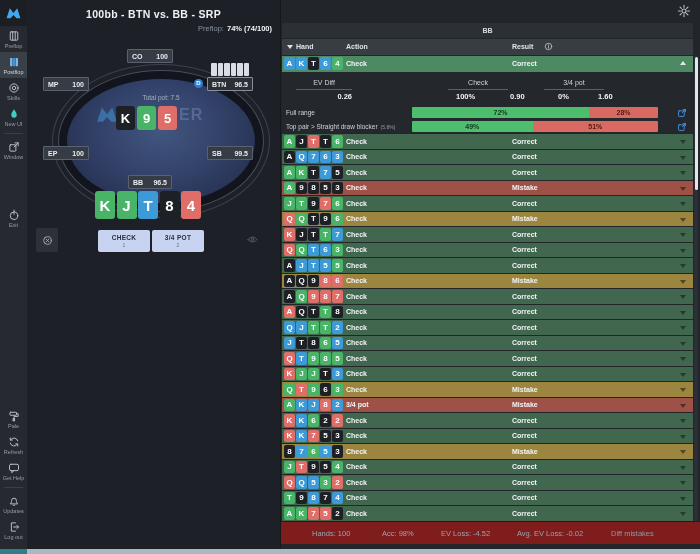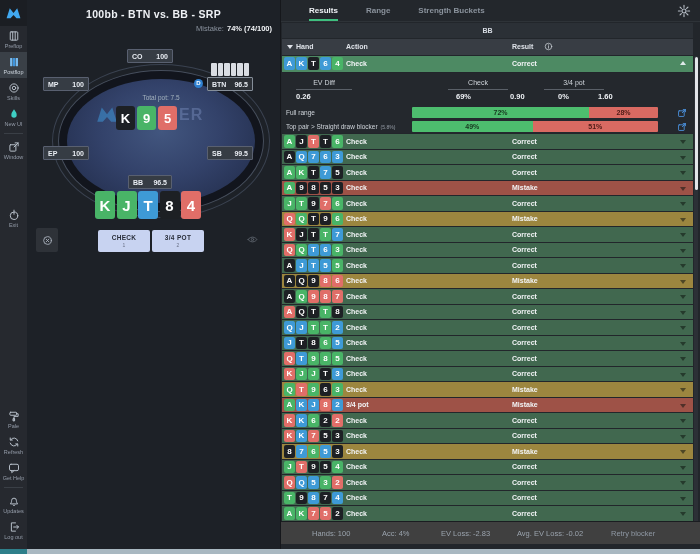--- a/index.html
+++ b/index.html
@@ -110,35 +110,35 @@
            display:flex; align-items:center; justify-content:center; }
   .raction { position:absolute; left:64px; top:3.5px; font-size:7px; font-weight:bold; color:#f2f4f6; }
   .rresult { position:absolute; left:230px; top:3.5px; font-size:7px; font-weight:bold; color:#f2f4f6; }
   .rcaret { position:absolute; right:7px; top:6px; width:0; height:0; border-left:3.5px solid transparent;
             border-right:3.5px solid transparent; border-top:4.5px solid rgba(15,20,16,.55); }
   .rcaret.up { border-top:none; border-bottom:4.5px solid rgba(240,244,248,.9); top:5px; }
 
   .detail { position:relative; height:60px; background:#24282d; }
   .d-evdiff-l { position:absolute; left:14px; top:6px; width:56px; text-align:center; font-size:7px; color:#cfd4da;
                 border-bottom:1px solid #5a6068; padding-bottom:3px; }
-  .d-evdiff-v { position:absolute; left:14px; top:19px; width:56px; text-align:left; font-size:7.5px; font-weight:bold; color:#eef1f5; }
+  .d-evdiff-v { position:absolute; left:14px; top:19px; width:56px; text-align:right; font-size:7.5px; font-weight:bold; color:#eef1f5; }
   .d-acol-h { position:absolute; top:6px; font-size:7px; color:#cfd4da; text-align:center; border-bottom:1px solid #5a6068; padding-bottom:3px; }
   .d-acol-f, .d-acol-e { position:absolute; top:19px; font-size:7.5px; font-weight:bold; color:#eef1f5; }
   .d-bar-row { position:absolute; left:4px; width:403px; height:11px; }
   .d-bar-lbl { position:absolute; left:0; top:2px; font-size:6.5px; color:#cfd4da; white-space:nowrap; }
   .d-bar-note { font-size:5px; color:#959ca6; margin-left:3px; }
   .d-bar { position:absolute; left:126px; top:0; width:246px; height:11px; display:flex; border-radius:1px; overflow:hidden; }
   .d-bar .g { background:var(--bar-green); color:#17381f; font-size:7px; font-weight:bold; display:flex; align-items:center; justify-content:center; }
   .d-bar .r { background:var(--bar-red); color:#4d1b16; font-size:7px; font-weight:bold; display:flex; align-items:center; justify-content:center; }
   .d-ext { position:absolute; right:2px; top:1px; width:10px; height:10px; color:var(--link-blue); cursor:pointer; }
 
   .scrolltrack { position:absolute; right:2px; top:56px; width:4px; height:468px; background:#2c3036; border-radius:2px; }
   .scrollthumb { position:absolute; right:2.5px; top:57px; width:3px; height:133px; background:#e2e5e9; border-radius:2px; }
 
-  .pfooter { position:absolute; left:0; bottom:5px; width:420px; height:23px; background:#404040; border-top:1px solid #1a1d21; }
+  .pfooter { position:absolute; left:0; bottom:5px; width:420px; height:23px; background:#7f1d1d; border-top:1px solid #1a1d21; }
   .pf-stat { position:absolute; top:7px; font-size:7.5px; color:#9aa3ad; white-space:nowrap; }
   .pf-retry { position:absolute; left:330px; top:7px; font-size:7.5px; color:#8f98a4; cursor:pointer; white-space:nowrap; }
 
   .bottom-strip { position:absolute; left:0; bottom:0; width:700px; height:5px; background:#a9b8c1; }
   .bottom-strip .teal { position:absolute; left:0; top:0; width:27px; height:5px; background:#2e7f8a; }
 </style>
 </head>
 <body>
 
 <div class="app" style="--row-correct: #41684f; --row-selected: #4d8a63; --row-mred: #9e5247; --row-myellow: #9c863f; --bar-green: #4dbd6e; --bar-red: #d96a62; --accent-green: #3fbf7f; --link-blue: #4f9cf0; --suit-c: #49b467; --suit-d: #3e9ad6; --suit-h: #e06e68; --suit-s: #1d2024;">
@@ -259,21 +259,21 @@
             </svg>
           </span>
           <span class="lbl">Log out</span>
         </div>
       </div>
   </div>
 
   <div class="center">
     <div class="title">100bb - BTN vs. BB - SRP</div>
     <div class="accuracy">
-      <span>Mistake:</span><b>74% (74/100)</b>
+      <span>Preflop:</span><b>74% (74/100)</b>
     </div>
 
     <div class="ell-outline"></div>
     <div class="rail"></div>
     <div class="felt"></div>
     <div class="wm-m" id="wm-m">
         <svg viewBox="0 0 16 16" style="width:100%;height:100%;display:block">
           <path d="M1.5 12.5 4.5 3 8 7.5 11.5 3l3 9.5H10.8L8 9.3l-2.8 3.2Z" fill="#41a8f0"></path>
         </svg>
       </div>
@@ -347,25 +347,20 @@
     </button>
     <div class="eye" id="eye-icon">
         <svg viewBox="0 0 16 16" fill="none" stroke="currentColor" stroke-width="1.3" stroke-linecap="round" stroke-linejoin="round" style="width:100%;height:100%;display:block;">
           <path d="M1.5 8S4 4.5 8 4.5 14.5 8 14.5 8 12 11.5 8 11.5 1.5 8 1.5 8Z"></path>
           <circle cx="8" cy="8" r="1.7"></circle>
         </svg>
       </div>
   </div>
 
   <div class="panel">
-    <div class="tabs" id="tabs">
-        <div class="tab active">Results</div>
-        <div class="tab">Range</div>
-        <div class="tab">Strength Buckets</div>
-      </div>
     <div class="panel-gear" id="panel-gear">
         <svg viewBox="0 0 16 16" fill="none" stroke="currentColor" stroke-width="1.3" stroke-linecap="round" stroke-linejoin="round" style="width:100%;height:100%;display:block;">
           <circle cx="8" cy="8" r="2.3"></circle>
           <path d="M8 1.6v2.2M8 12.2v2.2M1.6 8h2.2M12.2 8h2.2M3.5 3.5l1.5 1.5M11 11l1.5 1.5M12.5 3.5 11 5M5 11l-1.5 1.5"></path>
         </svg>
       </div>
     <div class="posbar">BB</div>
     <div class="colhead">
       <span class="sortcaret"></span>
       <span class="h-hand">Hand</span>
@@ -388,21 +383,21 @@
             <div class="mcard suit-c">4</div>
           </div>
           <span class="raction">Check</span>
           <span class="rresult">Correct</span>
           <span class="rcaret up"></span>
         </div>
         <div class="detail">
           <div class="d-evdiff-l">EV Diff</div>
           <div class="d-evdiff-v">0.26</div>
           <div class="d-acol-h" style="left:166px;width:60px">Check</div>
-          <div class="d-acol-f" style="left:174px">69%</div>
+          <div class="d-acol-f" style="left:174px">100%</div>
           <div class="d-acol-e" style="left:228px">0.90</div>
           <div class="d-acol-h" style="left:262px;width:60px">3/4 pot</div>
           <div class="d-acol-f" style="left:276px">0%</div>
           <div class="d-acol-e" style="left:316px">1.60</div>
           <div class="d-bar-row" style="top:34px">
             <span class="d-bar-lbl">Full range</span>
             <span class="d-bar">
               <span class="g" style="width:72%">72%</span>
               <span class="r" style="width:28%">28%</span>
             </span>
@@ -734,23 +729,23 @@
             <div class="mcard suit-d"></div>
             <div class="mcard suit-d"></div>
             <div class="mcard suit-h"></div>
           </div>
         </div>
       </div>
     <div class="scrolltrack"></div>
     <div class="scrollthumb"></div>
     <div class="pfooter" id="pfooter">
         <span class="pf-stat" style="left: 31px;">Hands: 100</span>
-        <span class="pf-stat" style="left: 101px;">Acc: 4%</span>
-        <span class="pf-stat" style="left: 160px;">EV Loss: -2.83</span>
+        <span class="pf-stat" style="left: 101px;">Acc: 98%</span>
+        <span class="pf-stat" style="left: 160px;">EV Loss: -4.52</span>
         <span class="pf-stat" style="left: 236px;">Avg. EV Loss: -0.02</span>
-        <span class="pf-retry">Retry blocker</span>
+        <span class="pf-retry">Diff mistakes</span>
       </div>
   </div>
 
   <div class="bottom-strip">
       <div class="teal"></div>
     </div>
 </div>
 
 </body></html>

